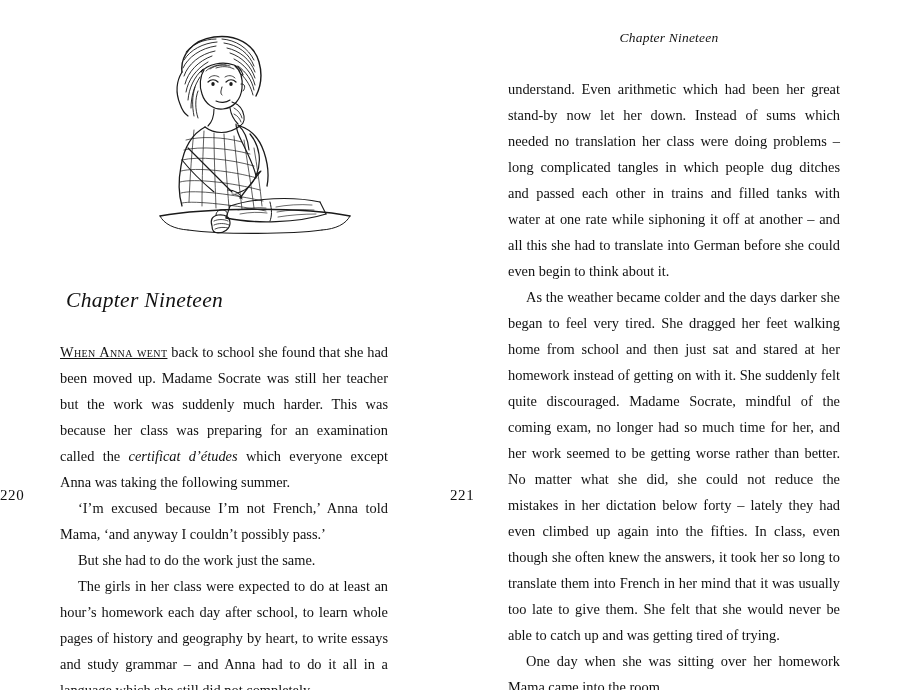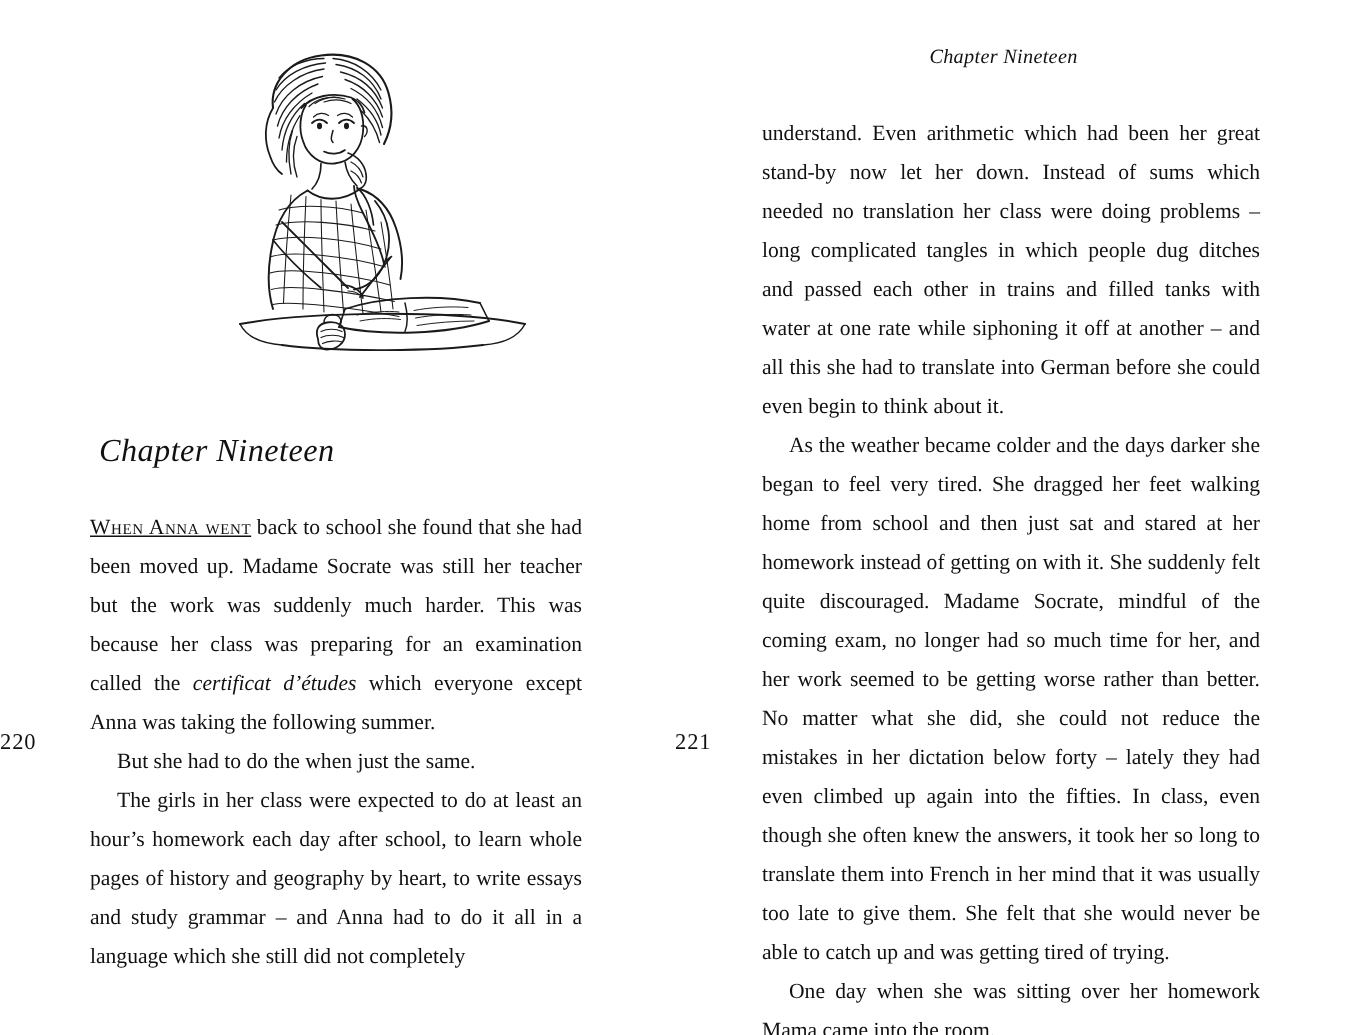--- a/index.html
+++ b/index.html
@@ -231,21 +231,22 @@
             <path d="M151 199 C155 197 161 197 164 198"></path>
           </g>
         </g>
       </svg>
     </div>
 
     <h1 class="chapter-title">Chapter Nineteen</h1>
 
     <div class="body-block">
       <p class="para no-indent"><span class="smallcaps">When Anna went</span> back to school she found that she had been moved up. Madame Socrate was still her teacher but the work was suddenly much harder. This was because her class was preparing for an examination called the <em>certificat d’études</em> which everyone except Anna was taking the following summer.</p>
-      <p class="para">But she had to do the when just the same.</p>
+      <p class="para">‘I’m excused because I’m not French,’ Anna told Mama, ‘and anyway I couldn’t possibly pass.’</p>
+      <p class="para">But she had to do the work just the same.</p>
       <p class="para">The girls in her class were expected to do at least an hour’s homework each day after school, to learn whole pages of history and geography by heart, to write essays and study grammar – and Anna had to do it all in a language which she still did not completely</p>
     </div>
 
     <div class="folio folio-left">220</div>
   </div>
 
   <div class="page page-right">
 
     <div class="running-head">Chapter Nineteen</div>
 

